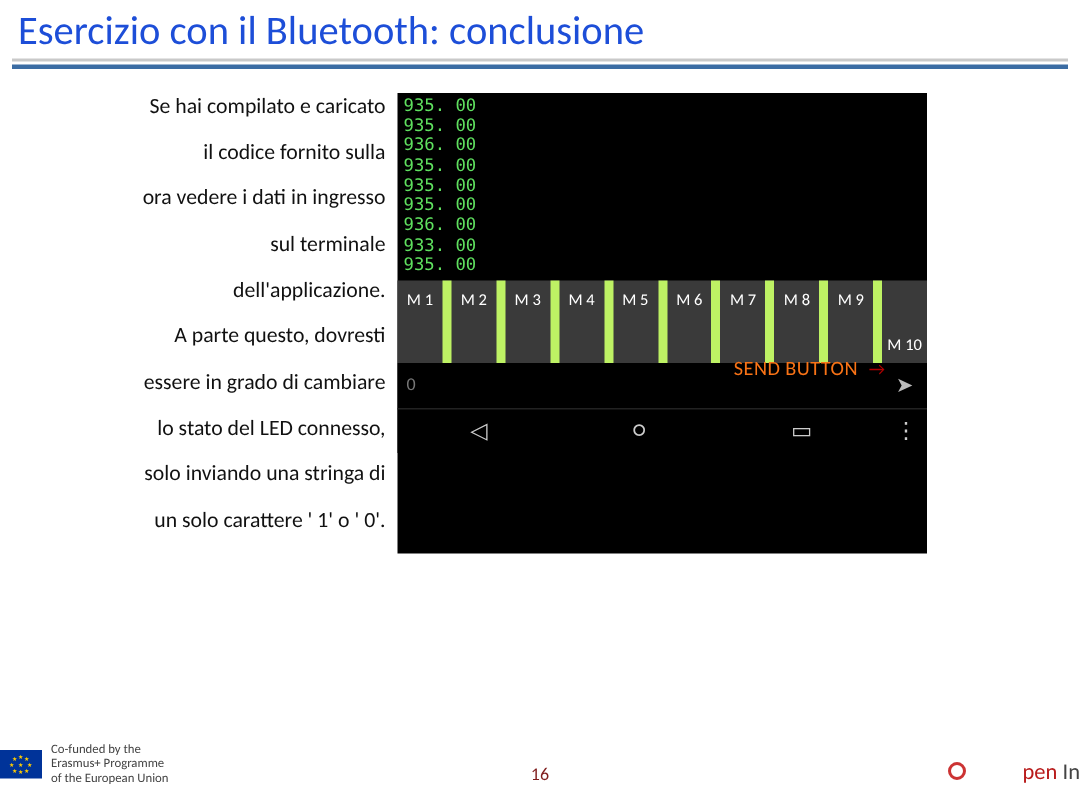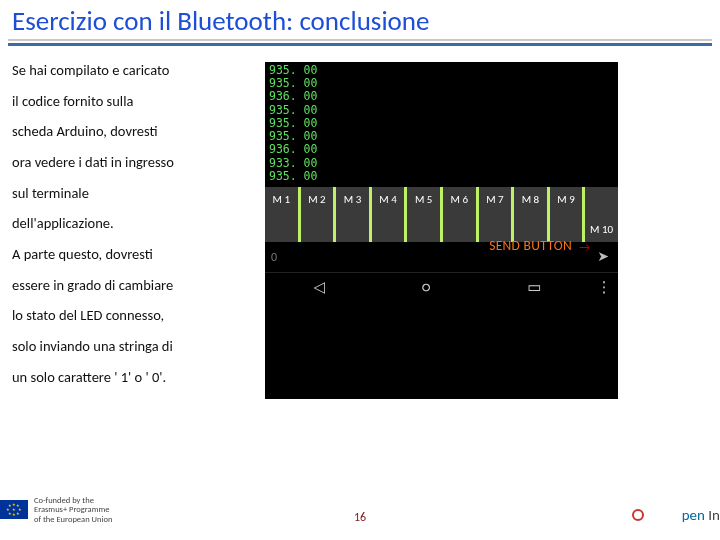--- a/index.html
+++ b/index.html
@@ -2,59 +2,58 @@
 <html><head>
 <meta charset="utf-8">
 <style>
   * { box-sizing: border-box; margin: 0; padding: 0; }
   body { width: 720px; height: 540px; font-family: Calibri, Arial, sans-serif; background: #fff; position: relative; }
   .title-bar { padding: 4px 12px 2px; font-size: 27px; color: #1d4ed8; }
   .rule1 { height: 2px; background: #c9c9c9; margin: 0 8px; }
   .rule2 { height: 3px; background: #3b6ca3; margin: 2px 8px 0; }
   .content { display: flex; padding: 16px 12px 4px; gap: 8px; }
   .left { width: 245px; font-size: 14.5px; color: #111; line-height: 1.15; }
-  .para { margin-bottom: 14px; text-align: left; }
+  .para { margin-bottom: 14px; text-align: right; }
   .para2 { margin-top: 6px; }
   .phone { width: 353px; background: #000; position: relative; }
   .term { padding: 2px 4px 4px; }
   .tline { font-family: Consolas, monospace; font-size: 11.5px; color: #5fe05f; line-height: 1.15; }
   .mrow { display: flex; background: #3a3a3a; }
-  .mbtn { flex: 1; text-align: center; color: #fff; font-size: 11px; padding: 6px 0; border-right: 3px solid #bef264; }
+  .mbtn { flex: 1; text-align: center; color: #fff; font-size: 11px; padding: 6px 0; border-right: 6px solid #bef264; }
   .mbtn:last-child { border-right: none; margin-top: 30px; }
   .inputrow { display: flex; align-items: center; background: #000; height: 30px; }
   .inbox { flex: 1; color: #777; font-size: 12px; padding: 0 6px; }
   .sendlab { position: absolute; right: 46px; top: 175px; color: #f97316; font-size: 13.5px; font-weight: 500; letter-spacing: 0.3px; }
   .sendarrow { position: absolute; right: 28px; top: 178px; color: #b00000; font-size: 12px; }
   .sendbtn { width: 30px; text-align: center; color: #bbb; font-size: 14px; }
   .navbar { display: flex; background: #000; height: 30px; border-top: 1px solid #222; }
   .navL { flex: 1; display: flex; justify-content: space-around; align-items: center; }
   .navicon { color: #ccc; font-size: 15px; }
   .navR { width: 28px; display: flex; align-items: center; justify-content: center; color: #ccc; font-size: 15px; }
   .footer { position: absolute; bottom: 16px; left: 0; right: 0; display: flex; align-items: flex-end; justify-content: space-between; padding: 0 0; }
   .eu { display: flex; align-items: center; gap: 6px; }
   .flag { width: 28px; height: 19px; background: #003399; position: relative; }
   .flag::after { content: "★"; position: absolute; color: #ffcc00; font-size: 4px; left: 12px; top: 7px; text-shadow: 6px 0 #ffcc00, -6px 0 #ffcc00, 0 5px #ffcc00, 0 -5px #ffcc00, 4px 4px #ffcc00, -4px 4px #ffcc00, 4px -4px #ffcc00, -4px -4px #ffcc00; }
   .cofund { font-size: 8.5px; color: #444; line-height: 1.1; }
   .pgnum { font-size: 12px; color: #7f1d1d; position: absolute; left: 50%; transform: translateX(-50%); }
   .logo { font-size: 15px; color: #444; }
-  .logo .p { color: #0369a1; margin-left: 38px; }
+  .logo .p { color: #b91c1c; margin-left: 38px; }
   .logo .o1 { display:inline-block; width:12px; height:12px; border:2px solid #c33; border-radius:50%; vertical-align:-1px; }
 </style>
 </head>
 <body>
 
 <div class="title-bar">Esercizio con il Bluetooth: conclusione</div>
 <div class="rule1"></div>
 <div class="rule2"></div>
 
 <div class="content">
   <div class="left">
     <div class="para">Se hai compilato e caricato</div>
     <div class="para">il codice fornito sulla</div>
-    <div class="para">scheda Arduino, dovresti</div>
     <div class="para">ora vedere i dati in ingresso</div>
     <div class="para">sul terminale</div>
     <div class="para">dell'applicazione.</div>
     <div class="para para2">A parte questo, dovresti</div>
     <div class="para">essere in grado di cambiare</div>
     <div class="para">lo stato del LED connesso,</div>
     <div class="para">solo inviando una stringa di</div>
     <div class="para">un solo carattere ' 1' o ' 0'.</div>
   </div>
 

